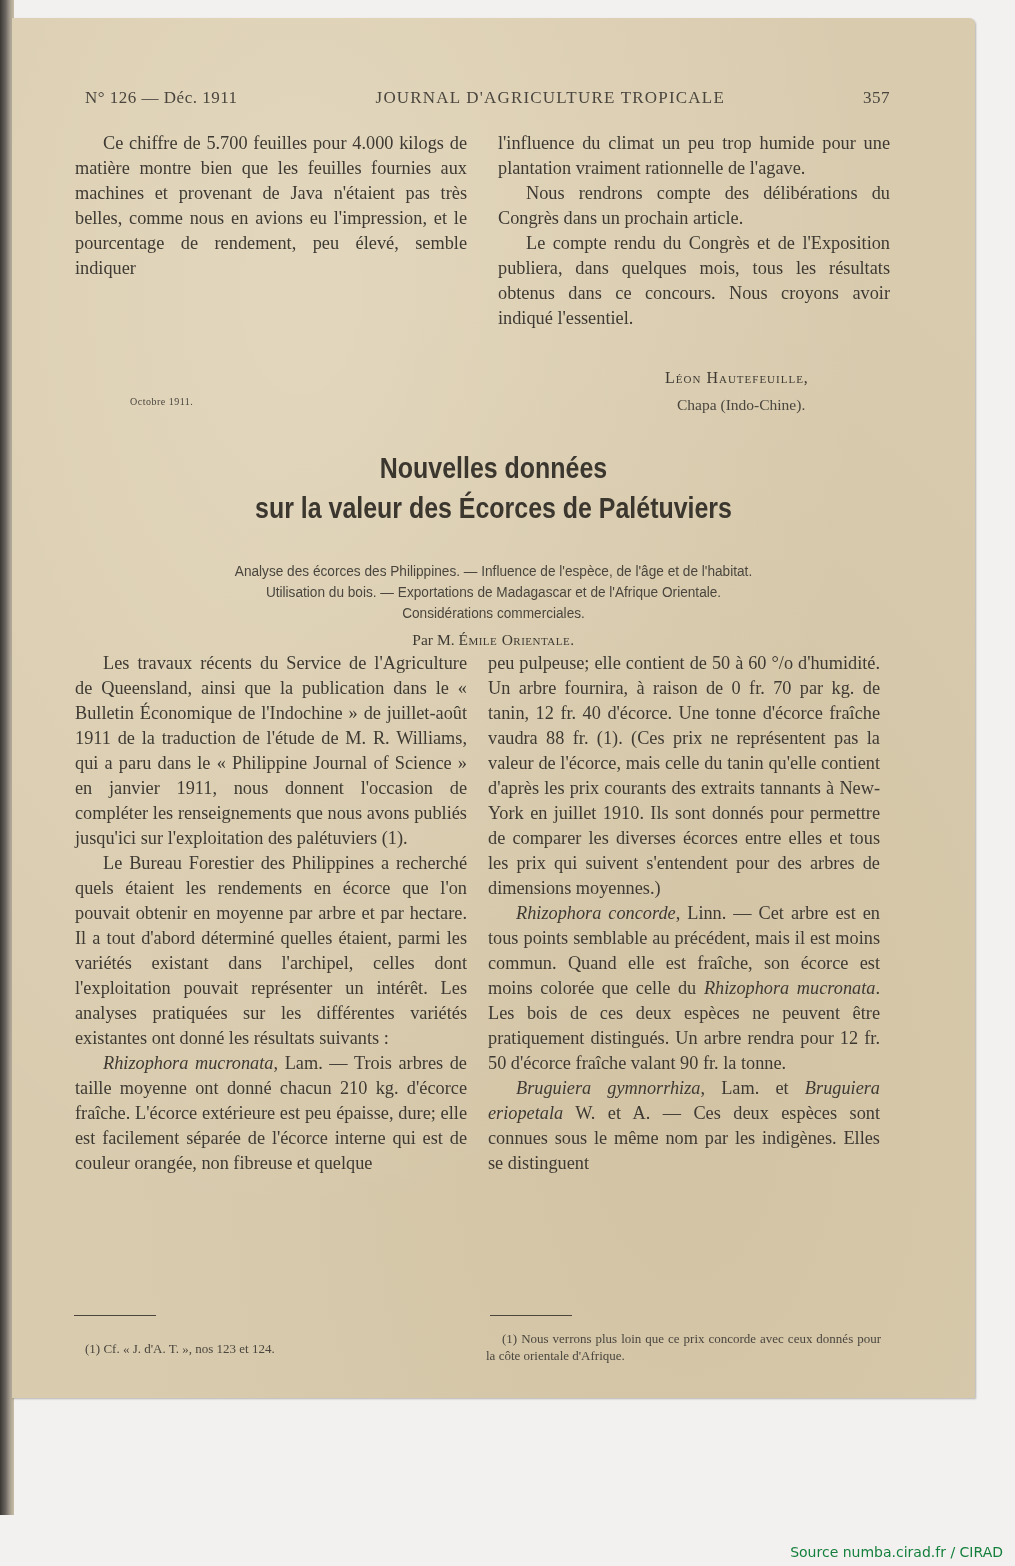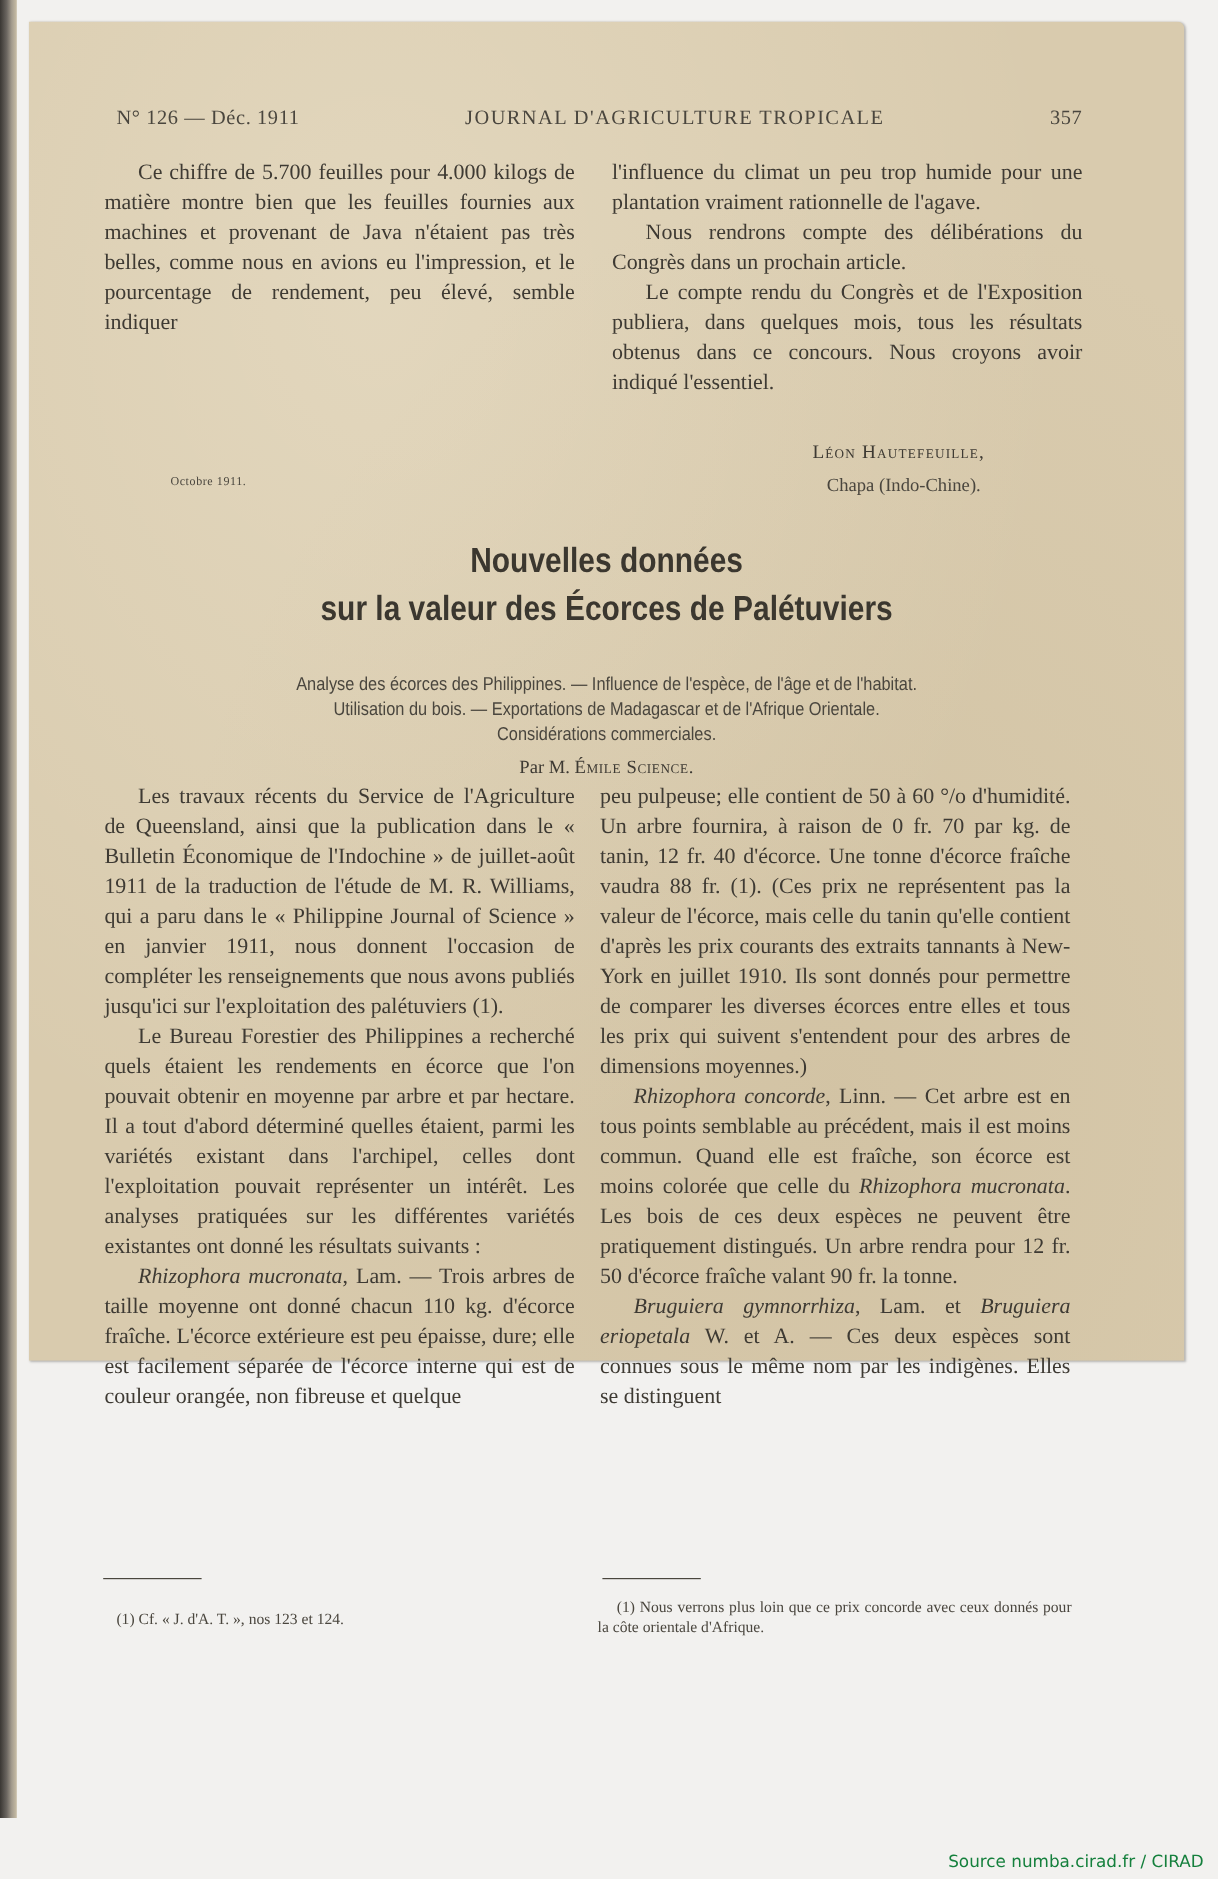--- a/index.html
+++ b/index.html
@@ -6,21 +6,21 @@
     body {
       width: 1015px; height: 1566px; position: relative; overflow: hidden;
       background: #f2f1ef;
       font-family: "Liberation Serif", "DejaVu Serif", serif;
     }
     .binding {
       position: absolute; left: 0; top: 0; width: 14px; height: 1515px;
       background: linear-gradient(to right, #3a3733 0%, #6b6660 40%, #a49c8e 70%, #c9bea6 100%);
     }
     .page {
-      position: absolute; left: 24px; top: 18px; width: 963px; height: 1116px;
+      position: absolute; left: 12px; top: 18px; width: 963px; height: 1380px;
       background: #d9cbae;
       background-image:
         radial-gradient(ellipse at 30% 20%, rgba(255,250,235,0.25), rgba(0,0,0,0) 60%),
         radial-gradient(ellipse at 70% 80%, rgba(180,160,120,0.18), rgba(0,0,0,0) 60%);
       box-shadow: 1px 1px 2px rgba(0,0,0,0.25);
       border-top-right-radius: 6px;
       color: #3e3a33;
     }
     .runhead {
       position: absolute; top: 70px; left: 73px; right: 85px;
@@ -93,27 +93,27 @@
     <div>Nouvelles données</div>
     <div>sur la valeur des Écorces de Palétuviers</div>
   </div>
   <div class="subtitle">
     <div>Analyse des écorces des Philippines. — Influence de l'espèce, de l'âge et de l'habitat.</div>
     <div>Utilisation du bois. — Exportations de Madagascar et de l'Afrique Orientale.</div>
     <div>Considérations commerciales.</div>
   </div>
   <div class="byline">
     <span>Par M.</span>
-    <span class="sc">Émile Science.</span>
+    <span class="sc">Émile Orientale.</span>
   </div>
 
   <div class="col" style="left:63px; top:633px;">
     <p>Les travaux récents du Service de l'Agriculture de Queensland, ainsi que la publication dans le « Bulletin Économique de l'Indochine » de juillet-août 1911 de la traduction de l'étude de M. R. Williams, qui a paru dans le « Philippine Journal of Science » en janvier 1911, nous donnent l'occasion de compléter les renseignements que nous avons publiés jusqu'ici sur l'exploitation des palétuviers (1).</p>
     <p>Le Bureau Forestier des Philippines a recherché quels étaient les rendements en écorce que l'on pouvait obtenir en moyenne par arbre et par hectare. Il a tout d'abord déterminé quelles étaient, parmi les variétés existant dans l'archipel, celles dont l'exploitation pouvait représenter un intérêt. Les analyses pratiquées sur les différentes variétés existantes ont donné les résultats suivants :</p>
-    <p><i>Rhizophora mucronata</i><span>, Lam. — Trois arbres de taille moyenne ont donné chacun 110 kg. d'écorce fraîche. L'écorce extérieure est peu épaisse, dure; elle est facilement séparée de l'écorce interne qui est de couleur orangée, non fibreuse et quelque</span></p>
+    <p><i>Rhizophora mucronata</i><span>, Lam. — Trois arbres de taille moyenne ont donné chacun 210 kg. d'écorce fraîche. L'écorce extérieure est peu épaisse, dure; elle est facilement séparée de l'écorce interne qui est de couleur orangée, non fibreuse et quelque</span></p>
   </div>
 
   <div class="col" style="left:476px; top:633px;">
     <p class="noindent">peu pulpeuse; elle contient de 50 à 60 °/o d'humidité. Un arbre fournira, à raison de 0 fr. 70 par kg. de tanin, 12 fr. 40 d'écorce. Une tonne d'écorce fraîche vaudra 88 fr. (1). (Ces prix ne représentent pas la valeur de l'écorce, mais celle du tanin qu'elle contient d'après les prix courants des extraits tannants à New-York en juillet 1910. Ils sont donnés pour permettre de comparer les diverses écorces entre elles et tous les prix qui suivent s'entendent pour des arbres de dimensions moyennes.)</p>
     <p><i>Rhizophora concorde</i><span>, Linn. — Cet arbre est en tous points semblable au précédent, mais il est moins commun. Quand elle est fraîche, son écorce est moins colorée que celle du </span><i>Rhizophora mucronata</i><span>. Les bois de ces deux espèces ne peuvent être pratiquement distingués. Un arbre rendra pour 12 fr. 50 d'écorce fraîche valant 90 fr. la tonne.</span></p>
     <p><i>Bruguiera gymnorrhiza</i><span>, Lam. et </span><i>Bruguiera eriopetala</i><span> W. et A. — Ces deux espèces sont connues sous le même nom par les indigènes. Elles se distinguent</span></p>
   </div>
 
   <div class="rule" style="left:62px; top:1297px;"></div>
   <div class="footnote" style="left:73px; top:1322px;">(1) Cf. « J. d'A. T. », nos 123 et 124.</div>

